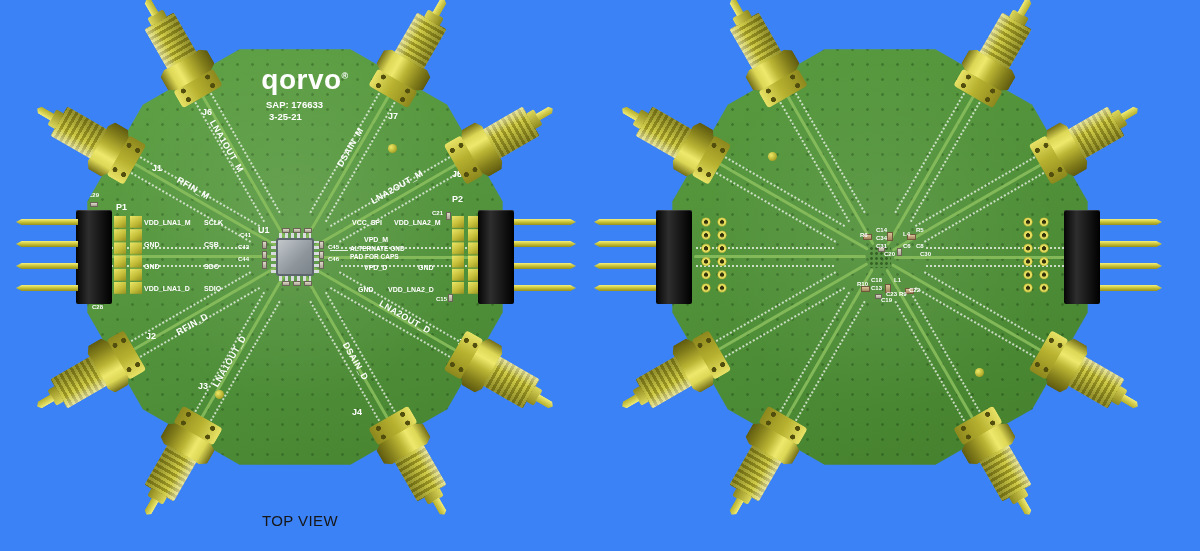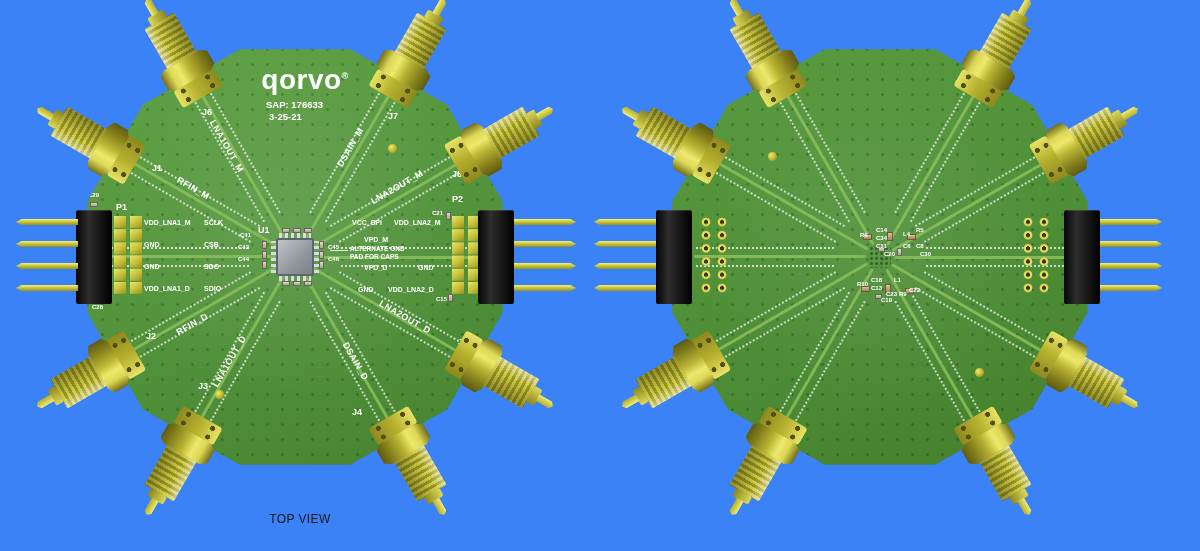--- a/index.html
+++ b/index.html
@@ -82,21 +82,21 @@
   .pref{position:absolute;color:#fff;font-weight:bold;font-size:9px;line-height:1;}
   .plabel{position:absolute;color:#fff;font-weight:bold;font-size:7px;line-height:1;white-space:nowrap;}
   .tl{position:absolute;color:#fff;font-weight:bold;font-size:6px;line-height:1;white-space:nowrap;}
   .pnote{position:absolute;color:#fff;font-weight:bold;font-size:6.5px;line-height:1;white-space:nowrap;}
   .nline{position:absolute;left:250px;top:208px;width:18px;height:1px;background:rgba(255,255,255,.85);}
   .logo{position:absolute;left:160px;top:24px;width:130px;text-align:center;color:#fff;
       font-weight:bold;font-size:28px;line-height:1;letter-spacing:.5px;}
   .logo sup{font-size:9px;}
   .sap{position:absolute;left:186px;top:58px;color:#fff;font-weight:bold;font-size:9.5px;line-height:1;}
   .date{position:absolute;left:189px;top:70px;color:#fff;font-weight:bold;font-size:9.5px;line-height:1;}
-  .caption{position:absolute;color:#161616;font-size:12px;line-height:1.2;letter-spacing:.4px;text-align:center;}
+  .caption{position:absolute;color:#161616;font-size:15px;line-height:1.2;letter-spacing:.4px;text-align:center;}
 </style>
 </head>
 <body>
 
 <div class="canvas">
 
   <div class="board" style="left:80px;top:42px">
 
     <div class="tg" style="--rot:-30deg">
         <i class="da"></i>

